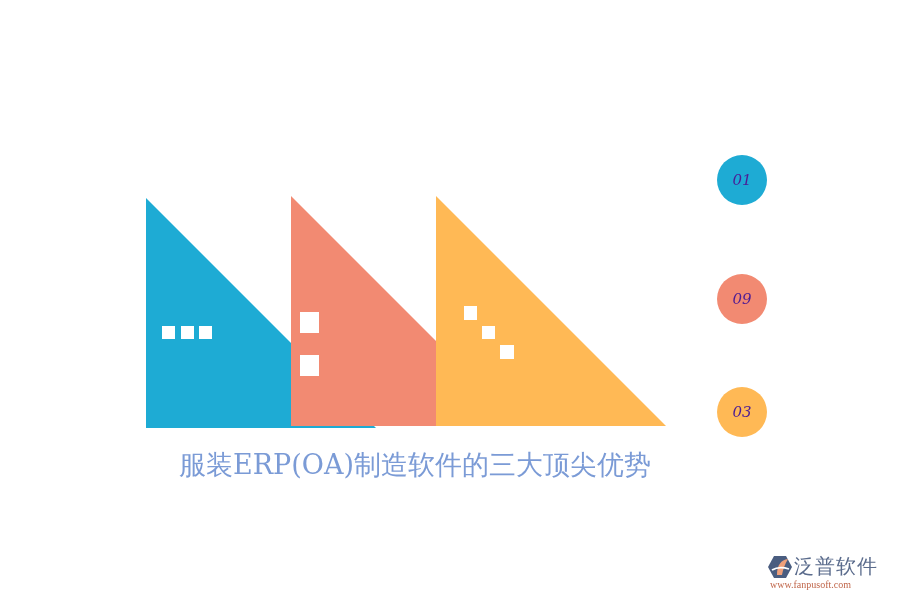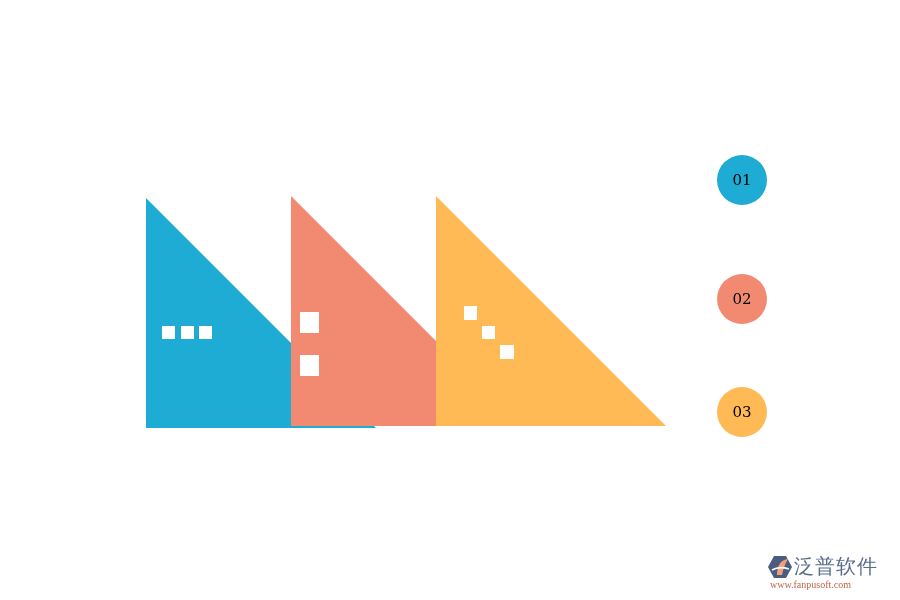--- a/index.html
+++ b/index.html
@@ -5,22 +5,23 @@
     html, body { margin: 0; padding: 0; }
     body {
       width: 900px; height: 600px; position: relative; overflow: hidden;
       background: #ffffff;
       font-family: "DejaVu Serif", "Liberation Serif", serif;
     }
     .graphic { position: absolute; left: 0; top: 0; width: 900px; height: 600px; }
     .sq { position: absolute; background: #ffffff; }
     .circle {
       position: absolute; width: 50px; height: 50px; border-radius: 50%;
-      color: #000000; font-size: 15px; line-height: 50px; text-align: center;
+      color: #4c1d95; font-size: 15px; line-height: 50px; text-align: center;
       font-family: "DejaVu Serif", "Liberation Serif", serif;
+      font-style: italic;
     }
     .title {
       position: absolute; left: 150px; top: 448px; width: 530px;
       text-align: center; color: #7b9bd6; font-size: 27px; line-height: 34px;
       font-family: "DejaVu Serif", "Liberation Serif", serif;
     }
     .logo { position: absolute; left: 768px; top: 553px; width: 126px; height: 40px; }
     .logo-name {
       position: absolute; left: 26px; top: 0; font-size: 20px; line-height: 26px;
       color: #5a6b8c; font-family: Liberation Serif, serif; letter-spacing: 1px;
@@ -45,24 +46,25 @@
 <div class="sq" style="left:199px;top:326px;width:13px;height:13px;"></div>
 
 <div class="sq" style="left:300px;top:312px;width:19px;height:21px;"></div>
 <div class="sq" style="left:300px;top:355px;width:19px;height:21px;"></div>
 
 <div class="sq" style="left:464px;top:306px;width:13px;height:14px;"></div>
 <div class="sq" style="left:482px;top:326px;width:13px;height:13px;"></div>
 <div class="sq" style="left:500px;top:345px;width:14px;height:14px;"></div>
 
 <div class="circle" style="left:717px;top:155px;background:#1eabd4;">01</div>
-<div class="circle" style="left:717px;top:274px;background:#f28a72;">02</div>
+<div class="circle" style="left:717px;top:274px;background:#f28a72;">09</div>
 <div class="circle" style="left:717px;top:387px;background:#ffb955;">03</div>
 
 <div class="title">
+  <div>服装ERP(OA)制造软件的三大顶尖优势</div>
 </div>
 
 <div class="logo">
   <svg class="logo-icon" width="24" height="24" viewBox="0 0 24 24">
     <polygon points="6,1 18,1 24,12 18,23 6,23 0,12" fill="#4a5d80"></polygon>
     <path d="M9,20 C9,10 13,5 20,4 C17,9 15,14 14,20 Z" fill="#f0a07a"></path>
     <path d="M4,15 C9,12 15,12 21,14" stroke="#ffffff" stroke-width="1.8" fill="none"></path>
   </svg>
   <span class="logo-name">泛普软件</span>
   <span class="logo-url">www.fanpusoft.com</span>

